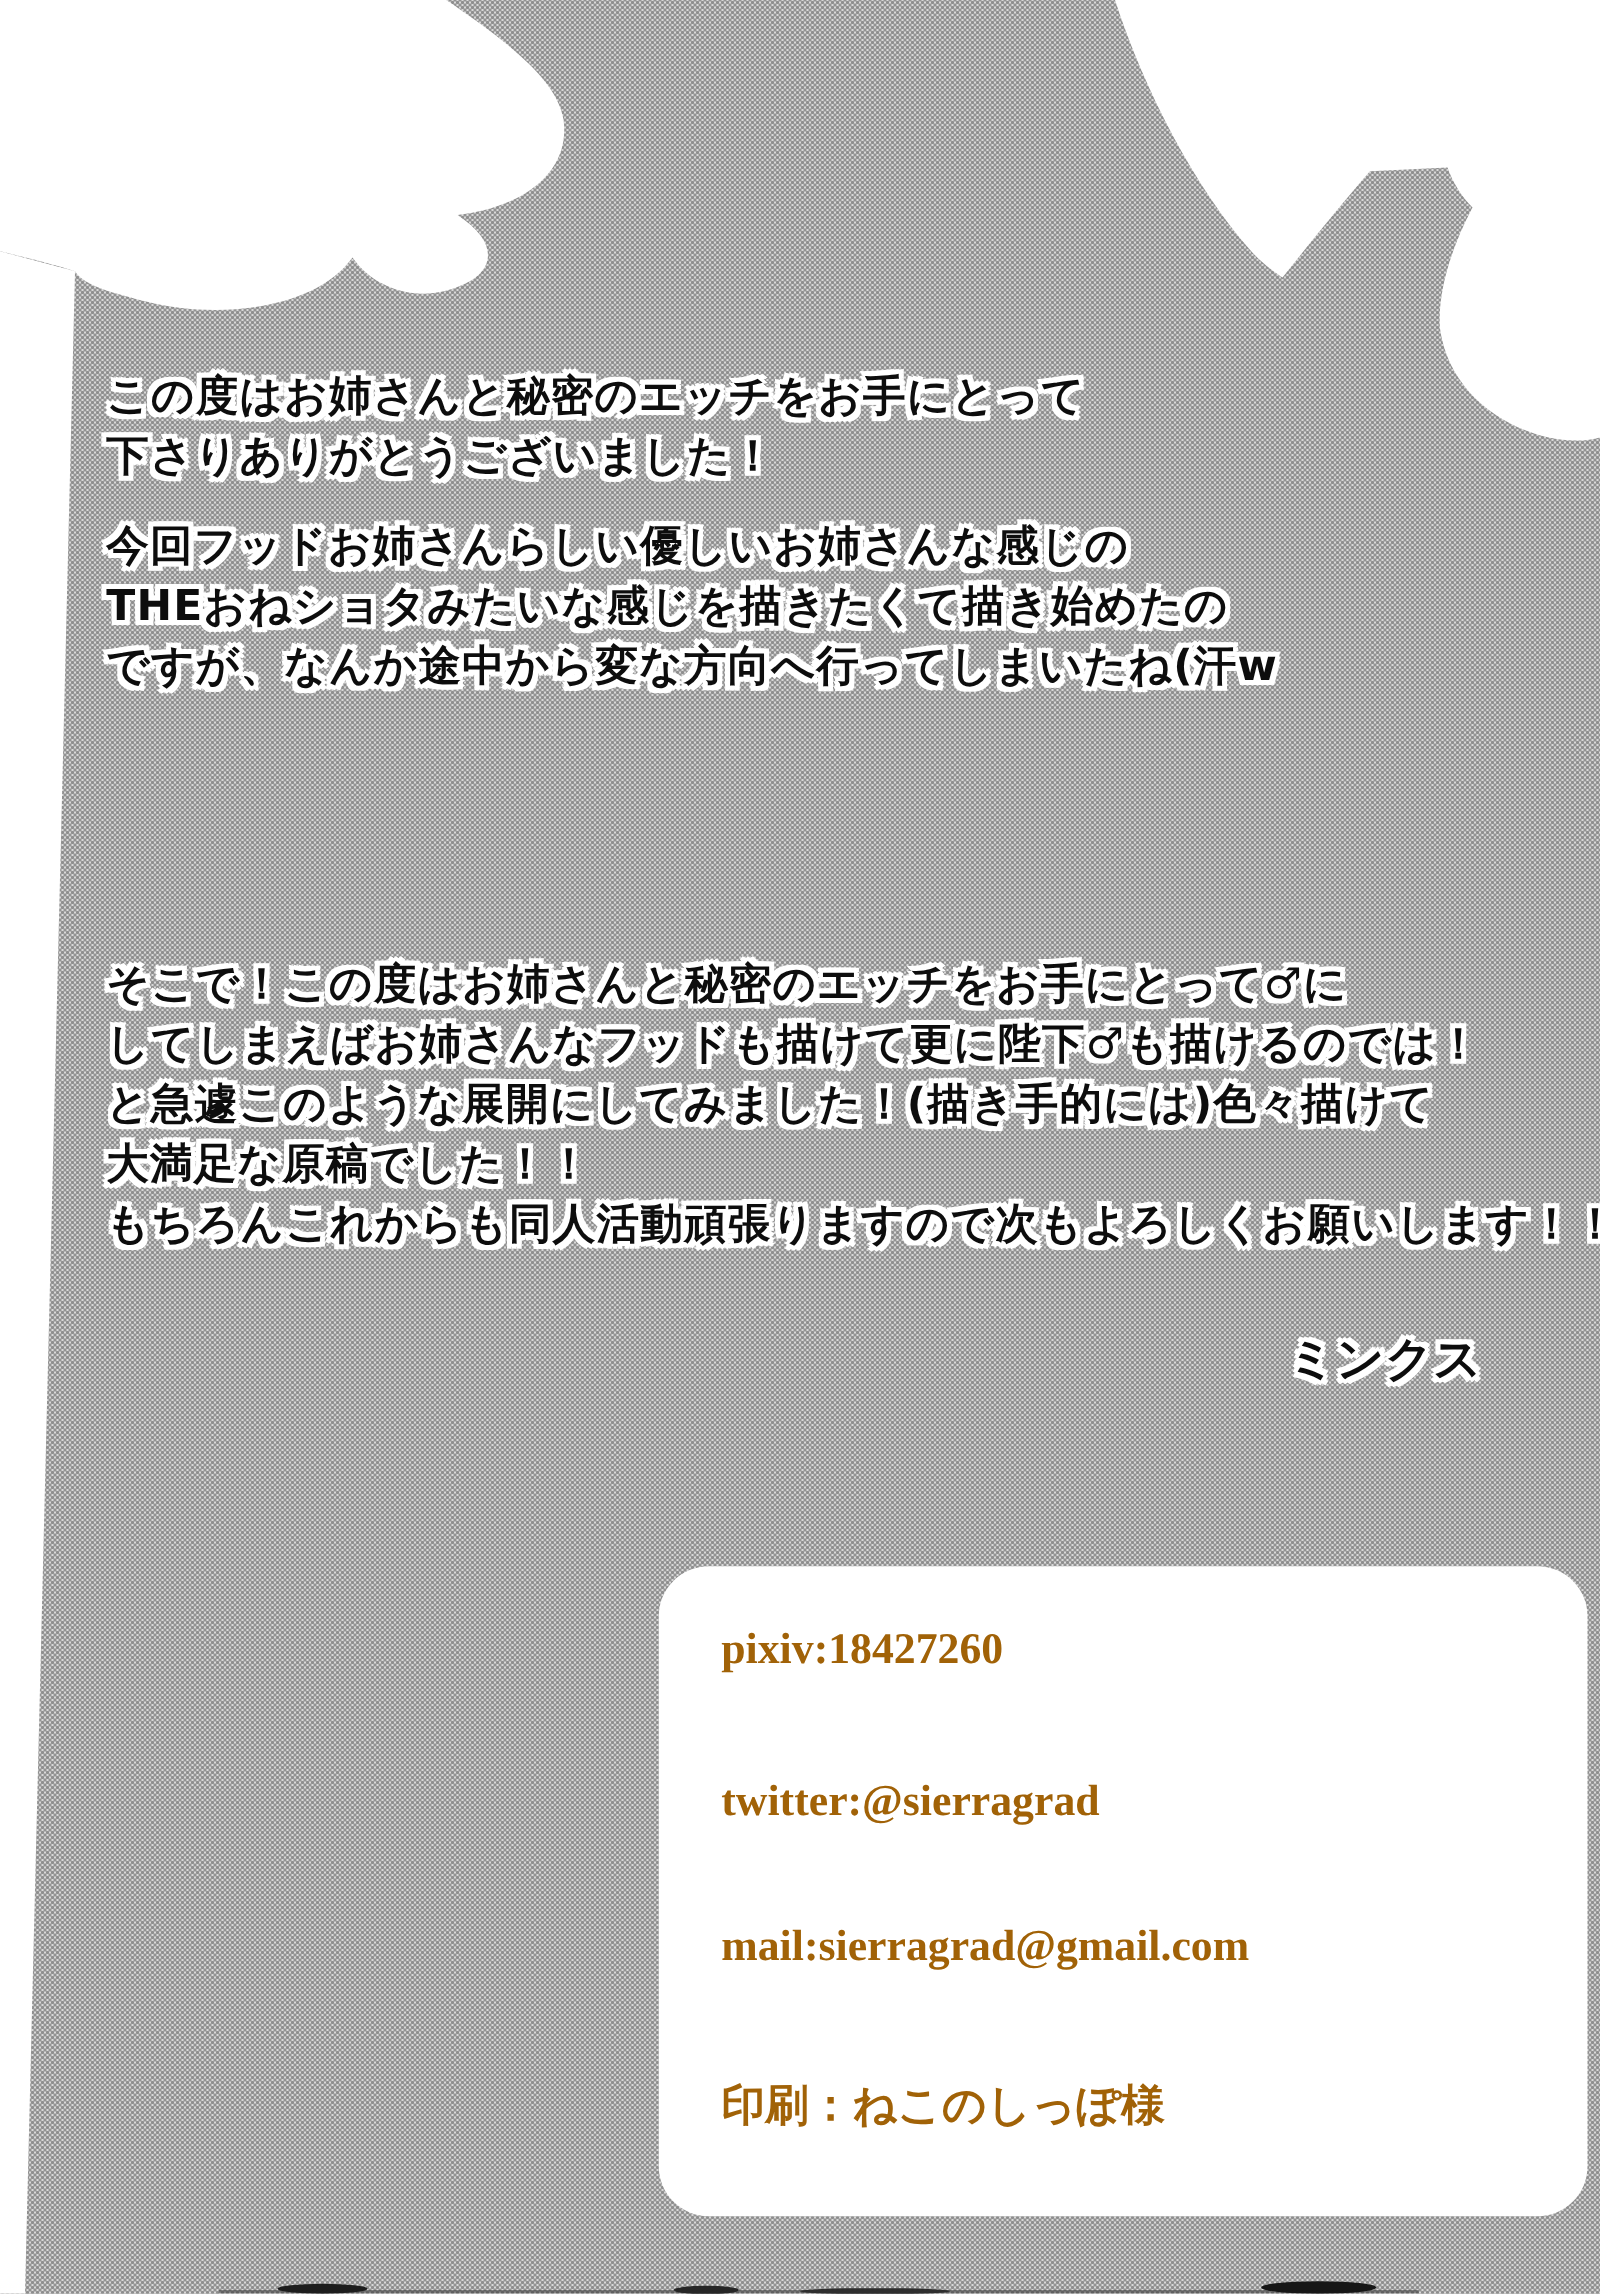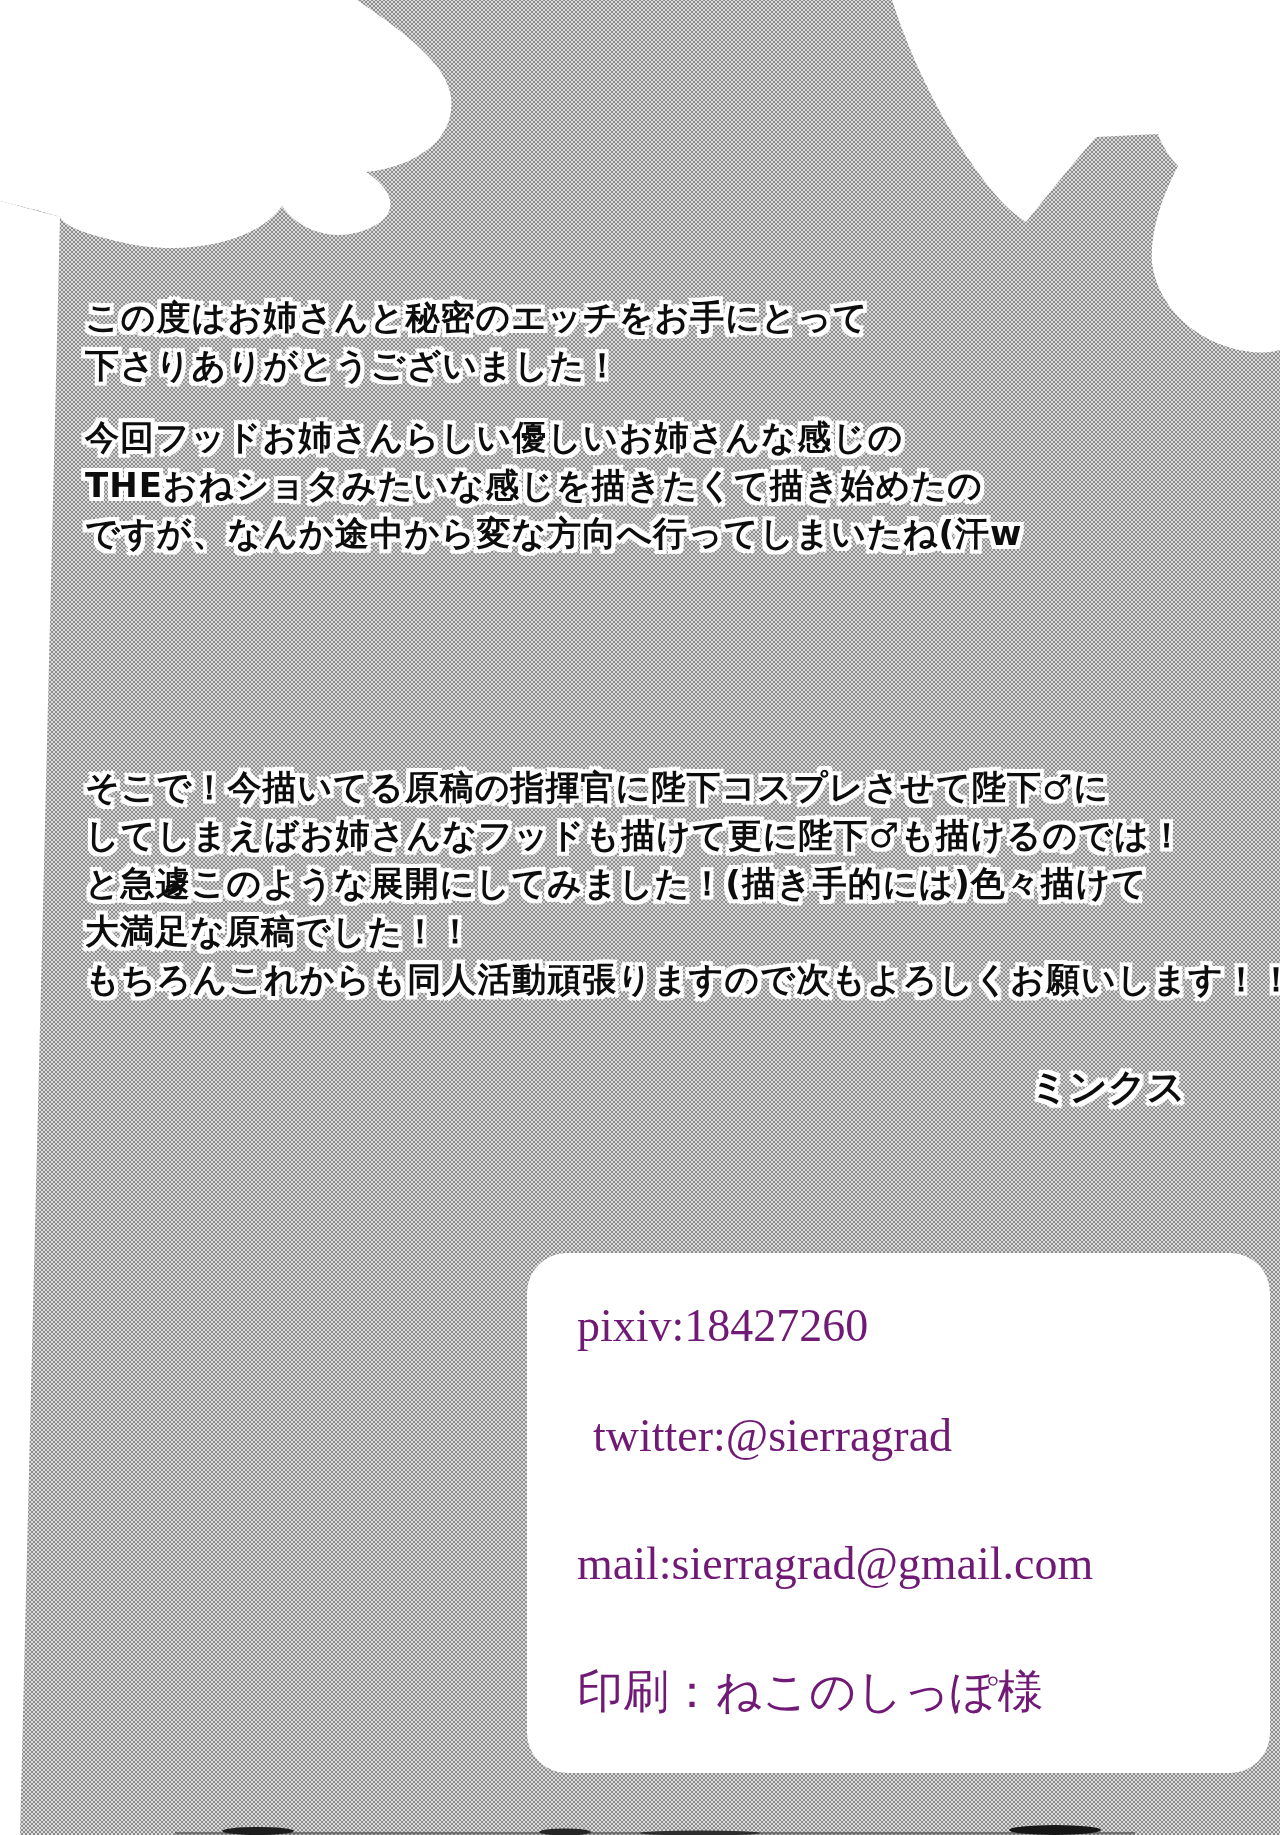--- a/index.html
+++ b/index.html
@@ -37,23 +37,23 @@
       -3px -3px 0 #fff, 3px -3px 0 #fff, -3px 3px 0 #fff, 3px 3px 0 #fff;
     border-radius: 15px;
   }
   .contact-box{
     position:absolute;left:527px;top:1253px;width:743px;height:520px;
     background:#fff;border-radius:40px;
   }
   .contact-line{
     position:absolute;left:50px;white-space:nowrap;
     font-family:"Liberation Serif","DejaVu Serif",serif;
-    font-size:46px;color:#701a75;
+    font-size:35px;color:#a16207;font-weight:bold;
   }
-  .c0{top:46px;} .c1{top:156px;margin-left:16px;} .c2{top:284px;} .c3{top:408px;}
+  .c0{top:46px;} .c1{top:168px;} .c2{top:284px;} .c3{top:408px;}
 </style>
 </head>
 <body>
 
 <div class="page">
 
   <svg class="bg-shapes" viewBox="0 0 1280 1835" xmlns="http://www.w3.org/2000/svg">
 
     <path fill="#ffffff" d="
       M0,0 L357,0
@@ -94,21 +94,21 @@
   </div>
 
   <div class="text-block" style="top:413px">
     <div class="line">今回フッドお姉さんらしい優しいお姉さんな感じの</div>
     <div class="line">THEおねショタみたいな感じを描きたくて描き始めたの</div>
     <div class="line">ですが、なんか途中から変な方向へ行ってしまいたね(汗w</div>
   </div>
 
 
   <div class="text-block" style="top:763px">
-    <div class="line">そこで！今描いてる原稿の指揮官に陛下コスプレさせて陛下♂に</div>
+    <div class="line">そこで！この度はお姉さんと秘密のエッチをお手にとって♂に</div>
     <div class="line">してしまえばお姉さんなフッドも描けて更に陛下♂も描けるのでは！</div>
     <div class="line">と急遽このような展開にしてみました！(描き手的には)色々描けて</div>
     <div class="line">大満足な原稿でした！！</div>
   </div>
 
   <div class="text-block" style="top:955px">
     <div class="line">もちろんこれからも同人活動頑張りますので次もよろしくお願いします！！</div>
   </div>
 
   <div class="signature">ミンクス</div>

